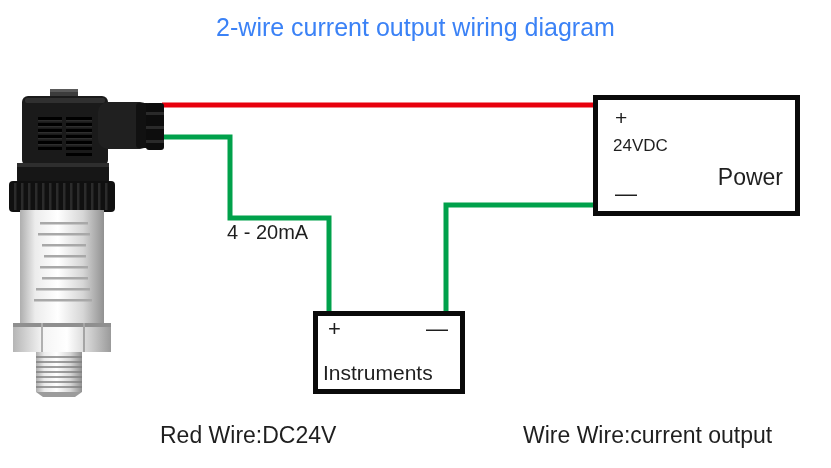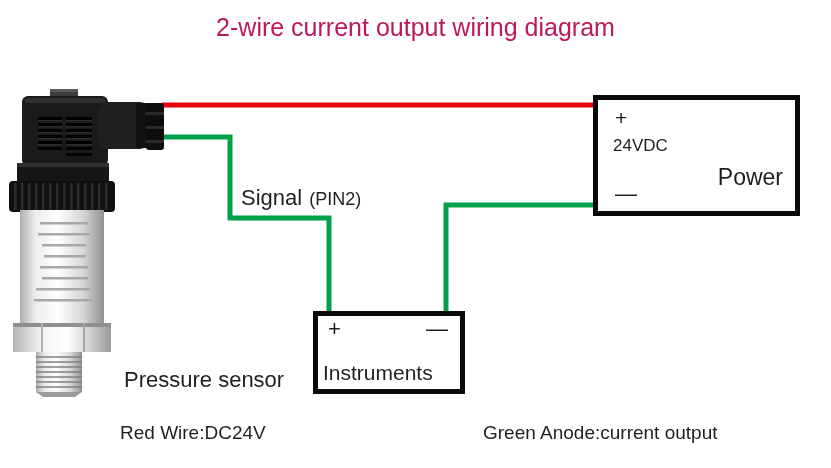--- a/index.html
+++ b/index.html
@@ -11,34 +11,34 @@
     font-family: "Liberation Sans", sans-serif;
     color: #1f1f1f;
     overflow: hidden;
   }
   .title {
     position: absolute;
     left: 0; top: 13px;
     width: 100%;
     text-align: center;
     font-size: 25px;
-    color: #be185d;
+    color: #3b82f6;
   }
   .graphics {
     position: absolute;
     left: 0; top: 0;
     width: 831px; height: 468px;
   }
   .lbl { position: absolute; white-space: nowrap; }
   .anode-label   { left: 254px; top: 76px;  font-size: 22px; }
   .signal-label  { left: 241px; top: 185px; font-size: 22px; }
   .pin { font-size: 18px; margin-left: 7px; }
   .range-label   { left: 227px; top: 221px; font-size: 20px; }
   .sensor-label  { left: 124px; top: 367px; font-size: 22px; }
-  .note          { top: 422px; font-size: 19px; }
+  .note          { top: 422px; font-size: 23px; margin-left: 40px; }
   .note-red      { left: 120px; }
   .note-green    { left: 483px; }
   .box {
     position: absolute;
     box-sizing: border-box;
     border: 5px solid #0a0a0a;
     background: #ffffff;
   }
   .power-box { left: 593px; top: 95px; width: 207px; height: 121px; }
   .instruments-box { left: 313px; top: 311px; width: 152px; height: 83px; }
@@ -172,26 +172,23 @@
         <line x1="36" y1="377" x2="82" y2="377"></line>
         <line x1="36" y1="382" x2="82" y2="382"></line>
         <line x1="36" y1="387" x2="82" y2="387"></line>
       </g>
       <polygon points="36,392 82,392 75,397 43,397" fill="#9c9c9c"></polygon>
     </g>
   </svg>
 
   <div class="title">2-wire current output wiring diagram</div>
 
-  <div class="lbl signal-label">
-    <span>Signal</span><span class="pin">(PIN2)</span>
-  </div>
-  <div class="lbl sensor-label">Pressure sensor</div>
+  <div class="lbl range-label">4 - 20mA</div>
   <div class="lbl note note-red">Red Wire:DC24V</div>
-  <div class="lbl note note-green">Green Anode:current output</div>
+  <div class="lbl note note-green">Wire Wire:current output</div>
 
   <div class="box power-box">
     <span class="t power-plus">+</span>
     <span class="t power-voltage">24VDC</span>
     <span class="t power-name">Power</span>
     <span class="t power-minus">—</span>
   </div>
 
   <div class="box instruments-box">
     <span class="t instr-plus">+</span>

